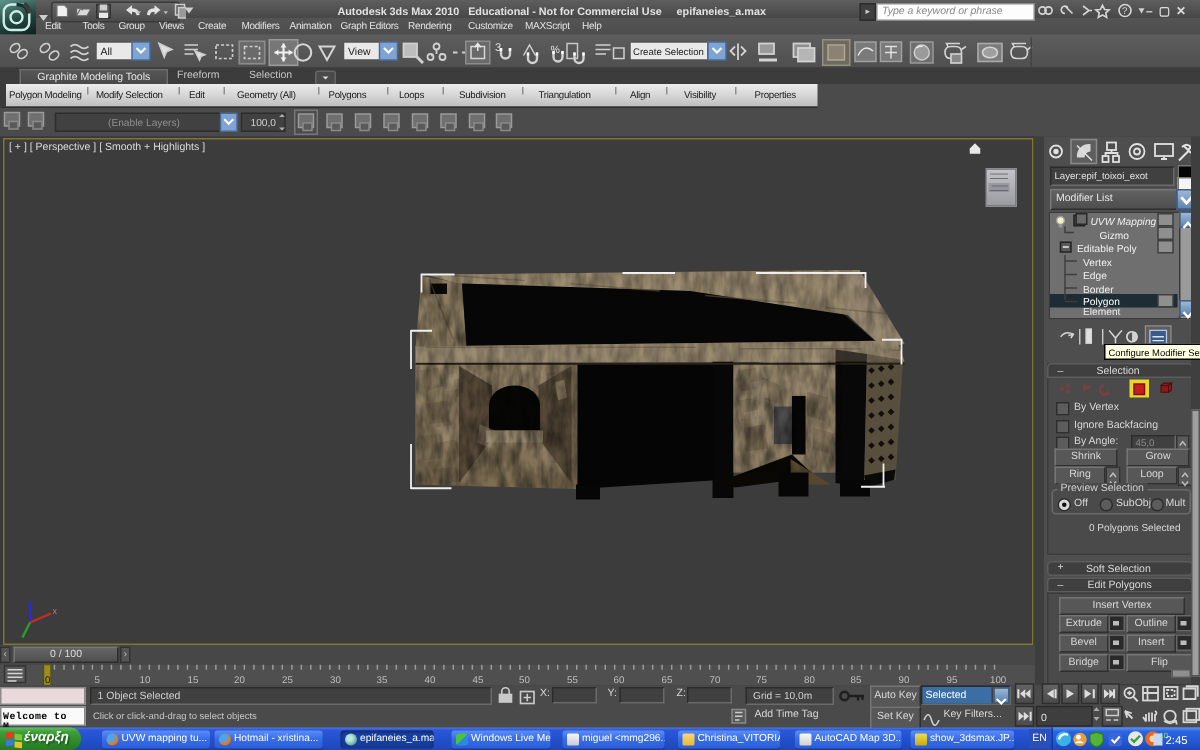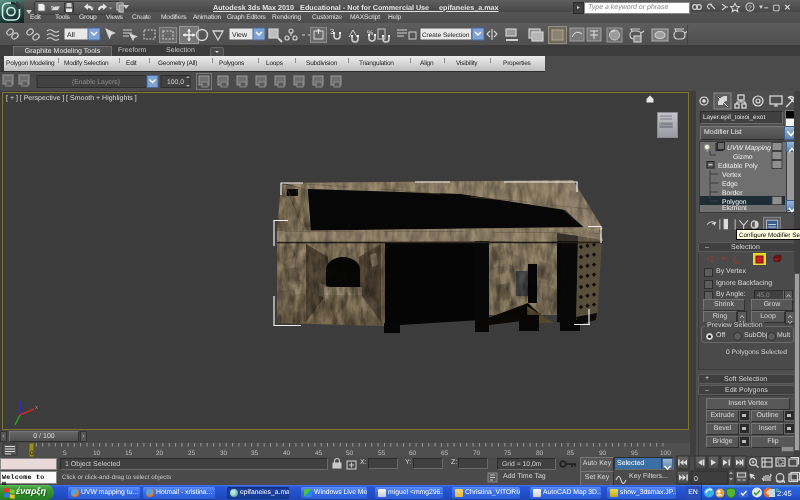--- a/index.html
+++ b/index.html
@@ -39,21 +39,21 @@
  <polygon points="57,6.5 60,6.5 58.5,8.5" fill="#bbb"></polygon>
  <path d="M64 9 q0 -4.5 5 -4.5 l0 -2 4 3.2 -4 3.2 0 -2 q-3 0 -3 2.3 z" fill="#e4e4e4"></path>
  <polygon points="75,6.5 78,6.5 76.5,8.5" fill="#bbb"></polygon>
  <rect x="83" y="2" width="6" height="7" fill="none" stroke="#ccc"></rect>
       <rect x="85" y="4" width="6" height="7" fill="#9a9a9a" stroke="#ccc"></rect>
 </svg>
 <svg class="abs" style="left:122px;top:4px" width="8" height="8">
       <polygon points="1,1 7,1 4,5" fill="#cfcfcf"></polygon>
     </svg>
 
-<div class="abs txt" style="left:213px;top:2.5px;font-weight:bold;font-size:7.2px;letter-spacing:0;color:#e3e3e3;text-decoration:underline;">Autodesk 3ds Max  2010&nbsp;&nbsp; Educational - Not for Commercial Use&nbsp;&nbsp;&nbsp;&nbsp; epifaneies_a.max</div>
+<div class="abs txt" style="left:225px;top:2.5px;font-weight:bold;font-size:7.2px;letter-spacing:0;color:#e3e3e3;">Autodesk 3ds Max  2010&nbsp;&nbsp; Educational - Not for Commercial Use&nbsp;&nbsp;&nbsp;&nbsp; epifaneies_a.max</div>
 
 <div class="abs" style="left:573px;top:2px;width:9px;height:10px;background:#3f3f3f;border:1px solid #2c2c2c;color:#ccc;font-size:6px;line-height:10px;text-align:center;">▸</div>
 <div class="abs" style="left:584px;top:2px;width:104px;height:10px;background:#fdfdfd;border:1px solid #8a8a8a;">
  <div style="font-size:7px;color:#8a8a8a;font-style:italic;margin:1px 0 0 3px;">Type a keyword or phrase</div>
     </div>
 <svg class="abs" style="left:690px;top:1px" width="75" height="12">
  <g stroke="#d5d5d5" fill="none" stroke-width="1.1">
   <circle cx="5" cy="6" r="2.4"></circle>
         <circle cx="9" cy="6" r="2.4"></circle>
   <path d="M20 3 l5 5 m-5 0 a2.5 2.5 0 1 1 2 -4"></path>

